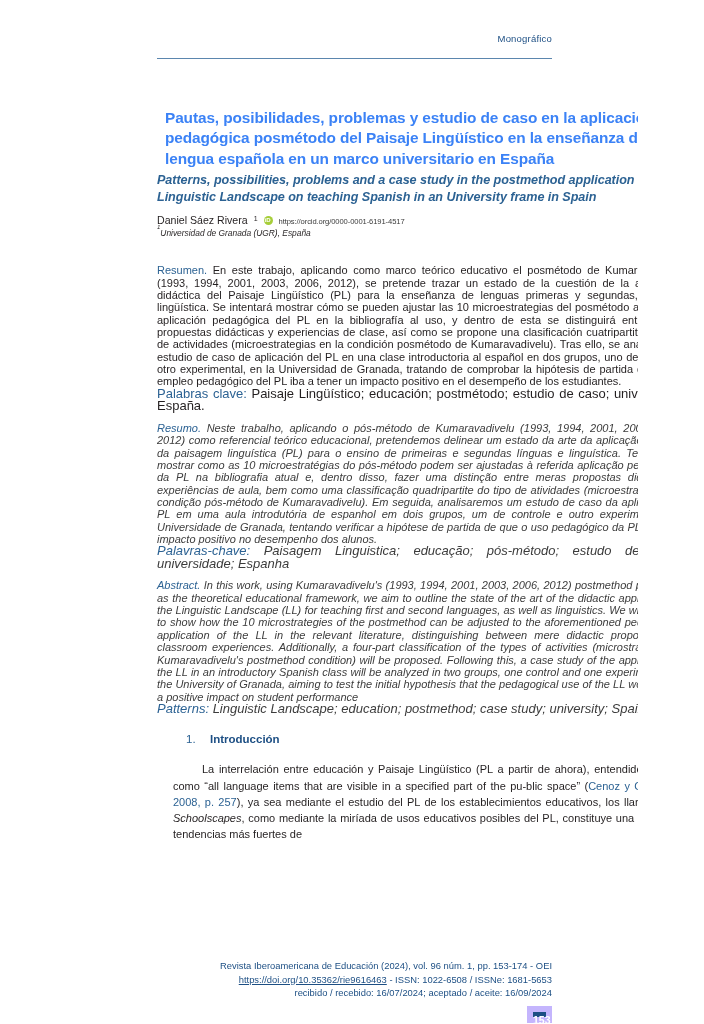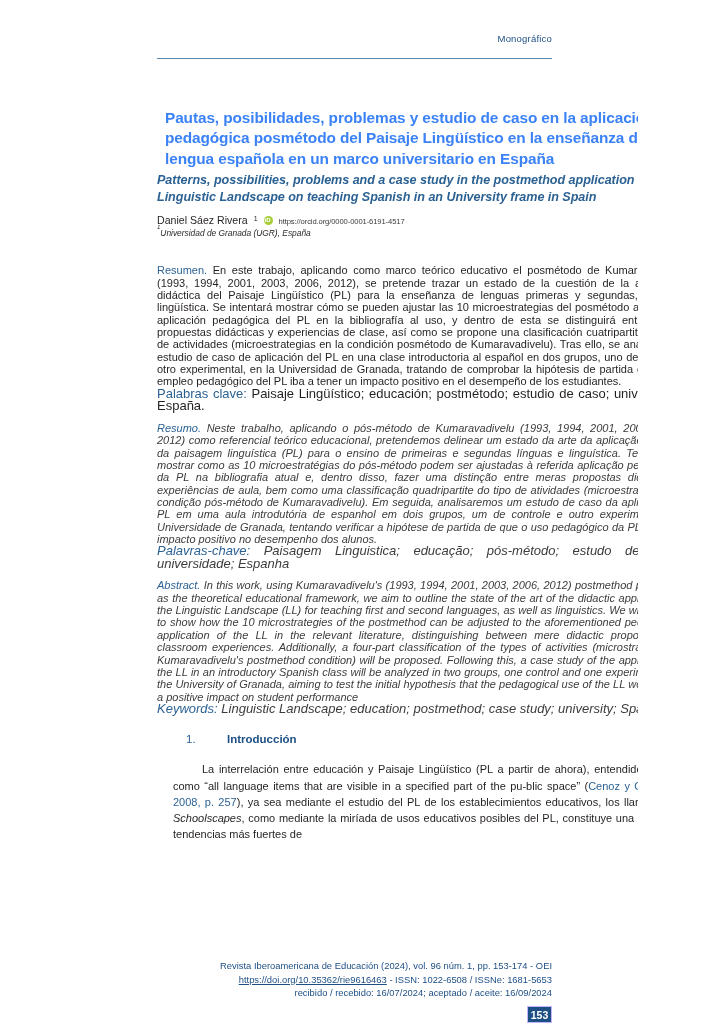--- a/index.html
+++ b/index.html
@@ -146,21 +146,20 @@
   .sec-num {
     font-size: 11.5px;
     color: #2c6293;
     width: 24px;
     flex: none;
   }
   .sec-title {
     font-size: 11.5px;
     font-weight: bold;
     color: #1d4f84;
-    margin-left: 17px;
   }
 
   
   .body-p {
     font-size: 11px;
     line-height: 16.2px;
     text-align: justify;
     margin: 16px;
     text-indent: 29px;
     color: #231f20;
@@ -185,21 +184,21 @@
     color: #1d4f84;
     text-decoration: underline;
   }
   .page-badge {
     position: absolute;
     right: 0px;
     bottom: -24px;
     width: 25px;
     height: 17px;
     background: #1d4f84;
-    border: 1px solid #c4b5fd;
+    border: 6px solid #c4b5fd;
     color: #ffffff;
     font-size: 10.5px;
     font-weight: bold;
     line-height: 17px;
     text-align: center;
     box-sizing: border-box;
   }
 </style>
 </head>
 <body>
@@ -229,21 +228,21 @@
         <p class="abs-kw"><span class="kw-label">Palabras clave:</span><span> Paisaje Lingüístico; educación; postmétodo; estudio de caso; universidad; España.</span></p>
       </div>
 
       <div class="abs-block abs-pt abs-italic">
         <p class="abs-p"><span class="abs-label">Resumo.</span><span> Neste trabalho, aplicando o pós-método de Kumaravadivelu (1993, 1994, 2001, 2003, 2006, 2012) como referencial teórico educacional, pretendemos delinear um estado da arte da aplicação didática da paisagem linguística (PL) para o ensino de primeiras e segundas línguas e linguística. Tentaremos mostrar como as 10 microestratégias do pós-método podem ser ajustadas à referida aplicação pedagógica da PL na bibliografia atual e, dentro disso, fazer uma distinção entre meras propostas didáticas e experiências de aula, bem como uma classificação quadripartite do tipo de atividades (microestratégias na condição pós-método de Kumaravadivelu). Em seguida, analisaremos um estudo de caso da aplicação da PL em uma aula introdutória de espanhol em dois grupos, um de controle e outro experimental, na Universidade de Granada, tentando verificar a hipótese de partida de que o uso pedagógico da PL teria um impacto positivo no desempenho dos alunos.</span></p>
         <p class="abs-kw"><span class="kw-label">Palavras-chave:</span><span> Paisagem Linguistica; educação; pós-método; estudo de caso; universidade; Espanha</span></p>
       </div>
 
       <div class="abs-block abs-en abs-italic">
         <p class="abs-p"><span class="abs-label">Abstract.</span><span> In this work, using Kumaravadivelu's (1993, 1994, 2001, 2003, 2006, 2012) postmethod pedagogy as the theoretical educational framework, we aim to outline the state of the art of the didactic application of the Linguistic Landscape (LL) for teaching first and second languages, as well as linguistics. We will attempt to show how the 10 microstrategies of the postmethod can be adjusted to the aforementioned pedagogical application of the LL in the relevant literature, distinguishing between mere didactic proposals and classroom experiences. Additionally, a four-part classification of the types of activities (microstrategies in Kumaravadivelu's postmethod condition) will be proposed. Following this, a case study of the application of the LL in an introductory Spanish class will be analyzed in two groups, one control and one experimental, at the University of Granada, aiming to test the initial hypothesis that the pedagogical use of the LL would have a positive impact on student performance</span></p>
-        <p class="abs-kw"><span class="kw-label">Keywords:</span><span> Linguistic Landscape; education; postmethod; case study; university; Spain</span></p>
+        <p class="abs-kw"><span class="kw-label">Patterns:</span><span> Linguistic Landscape; education; postmethod; case study; university; Spain</span></p>
       </div>
 
     </div>
 
     <div class="sec-head">
       <span class="sec-num">1.</span>
       <span class="sec-title">Introducción</span>
     </div>
 
     <p class="body-p"><span>La interrelación entre educación y Paisaje Lingüístico (PL a partir de ahora), entendido este como “all language items that are visible in a specified part of the pu-blic space” (</span><span class="cite">Cenoz y Gorter, 2008, p. 257</span><span>), ya sea mediante el estudio del PL de los establecimientos educativos, los llamados </span><span class="it">Schoolscapes</span><span>, como mediante la miríada de usos educativos posibles del PL, constituye una de las tendencias más fuertes de</span></p>

